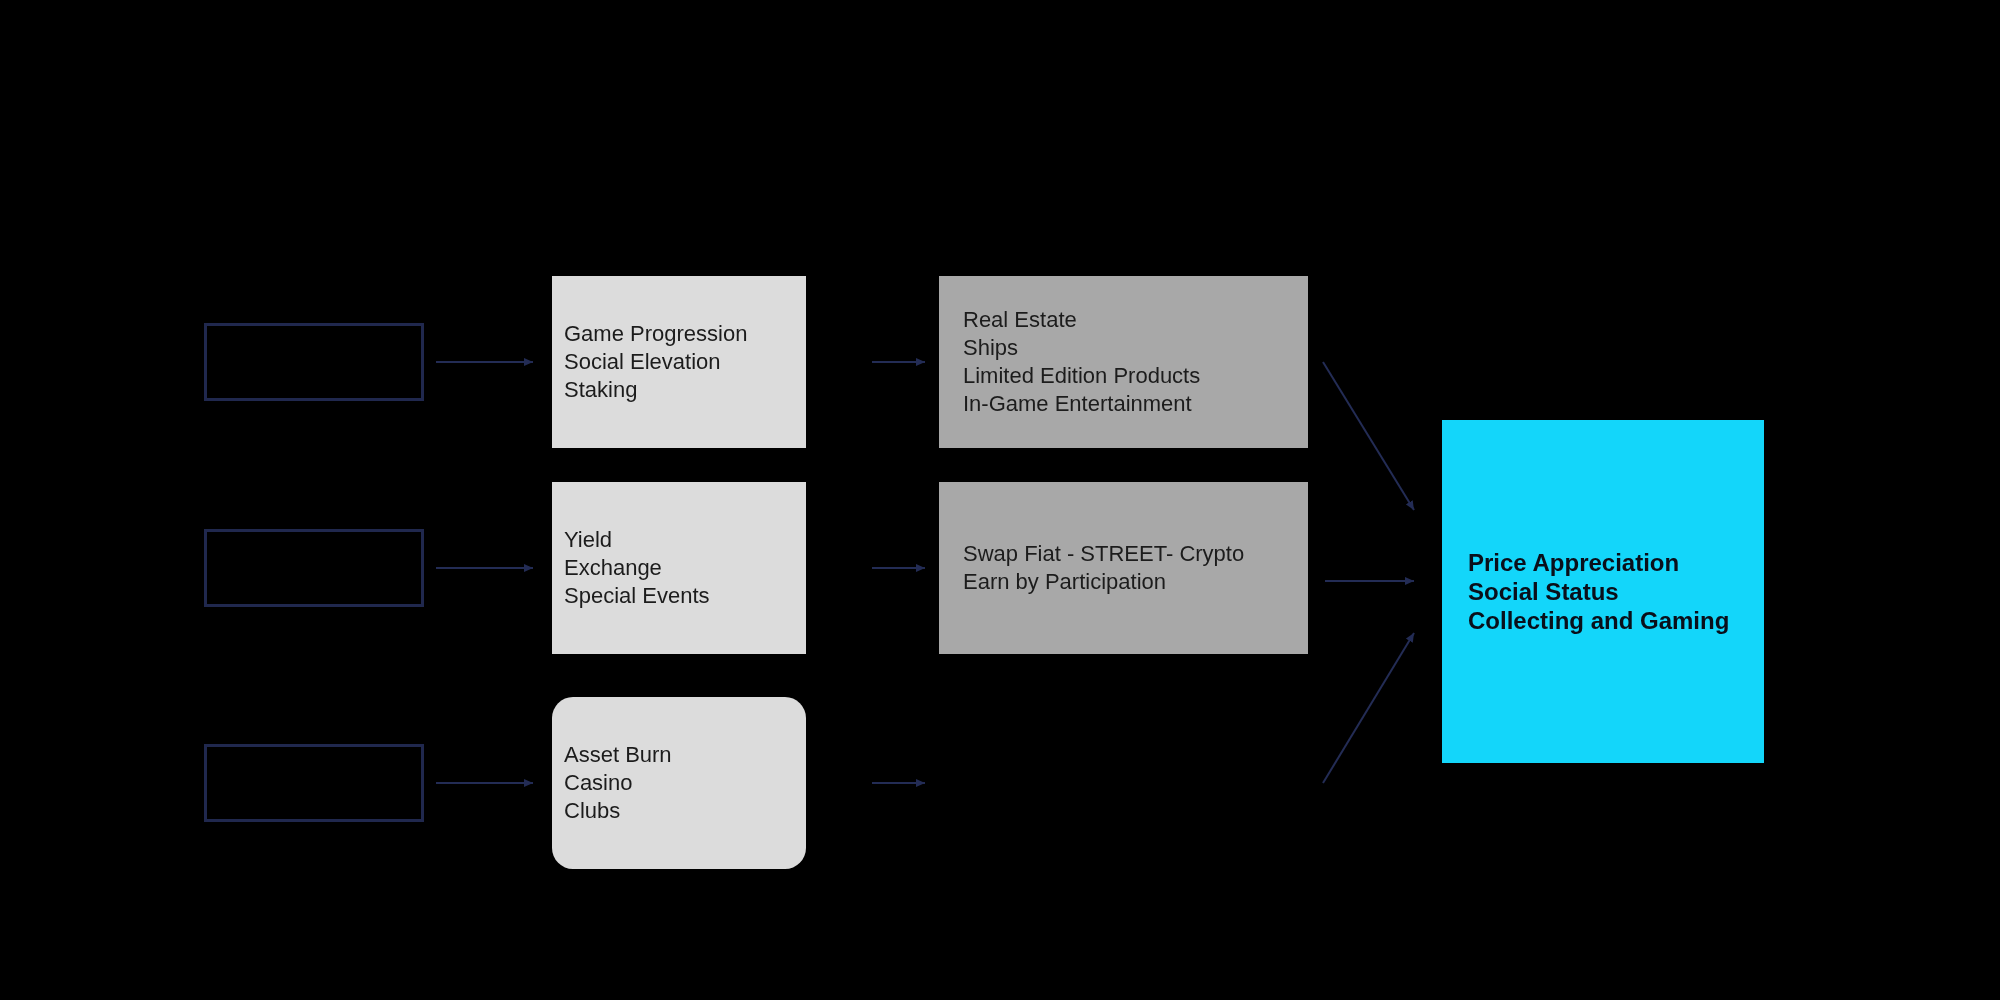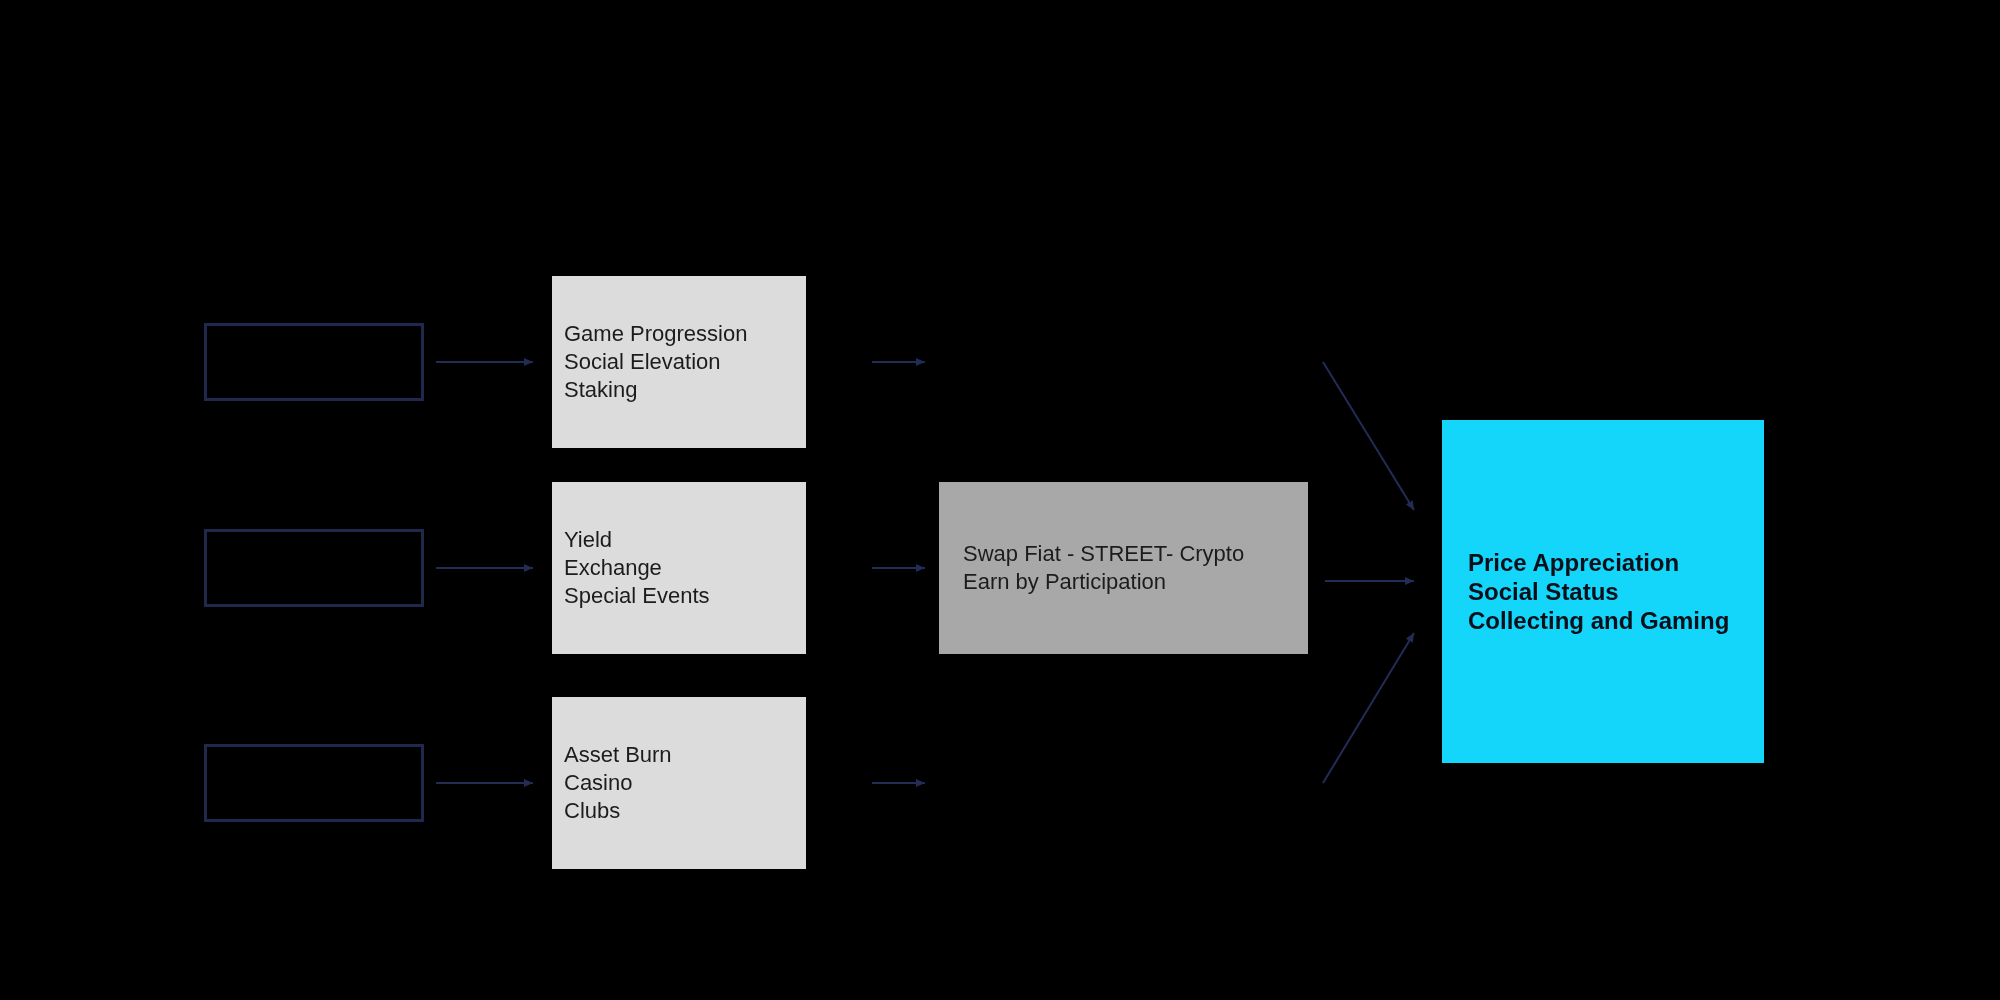--- a/index.html
+++ b/index.html
@@ -16,21 +16,21 @@
   .box .label{white-space:pre-line;font-size:22px;line-height:28px;color:var(--text);}
   .input-box{
     left:204px;width:220px;height:78px;
     border:3px solid var(--outline);background:transparent;
   }
   .input-box.r1{top:323px;} .input-box.r2{top:529px;} .input-box.r3{top:744px;}
   .utility-box{left:552px;width:254px;height:172px;background:var(--light);padding-left:12px;}
   .sink-box{left:939px;width:369px;height:172px;background:var(--mid);padding-left:24px;}
   .utility-box.r1,.sink-box.r1{top:276px;}
   .utility-box.r2,.sink-box.r2{top:482px;}
-  .utility-box.r3,.sink-box.r3{top:697px;}
+  .utility-box.r3,.sink-box.r3{top:697px;border-radius:21px;}
   .outcome-box{
     left:1442px;top:420px;width:322px;height:343px;
     background:var(--cyan);padding-left:26px;
   }
   .outcome-box .label{font-weight:bold;font-size:24px;line-height:29px;color:var(--outcome-text);}
   svg.arrow-layer{position:absolute;left:0;top:0;width:2000px;height:1000px;pointer-events:none;}
   .arrow-line{stroke:var(--navy);stroke-width:2;fill:none;}
   .arrow-head-path{fill:var(--navy);stroke:none;}
 </style>
 </head>
@@ -74,20 +74,26 @@
     <span class="label">Yield
 Exchange
 Special Events</span>
   </div>
   <div class="box utility-box r3">
     <span class="label">Asset Burn
 Casino
 Clubs</span>
   </div>
 
+  <div class="box sink-box r1">
+    <span class="label">Real Estate
+Ships
+Limited Edition Products
+In-Game Entertainment</span>
+  </div>
   <div class="box sink-box r2">
     <span class="label">Swap Fiat - STREET- Crypto
 Earn by Participation</span>
   </div>
 
   <div class="box outcome-box">
     <span class="label">Price Appreciation
 Social Status
 Collecting and Gaming</span>
   </div>

